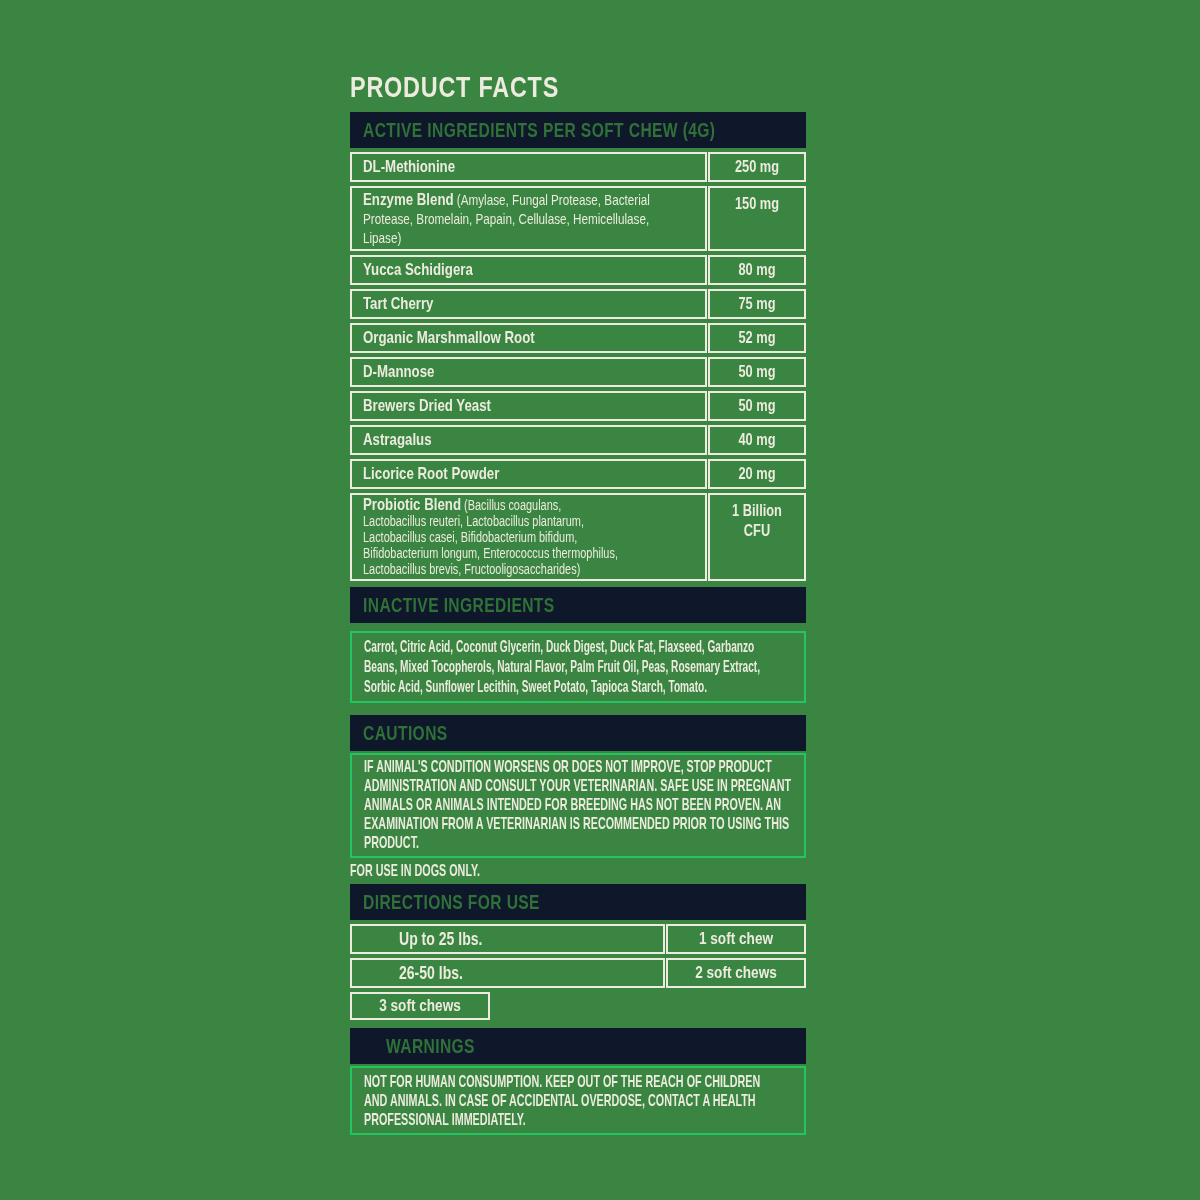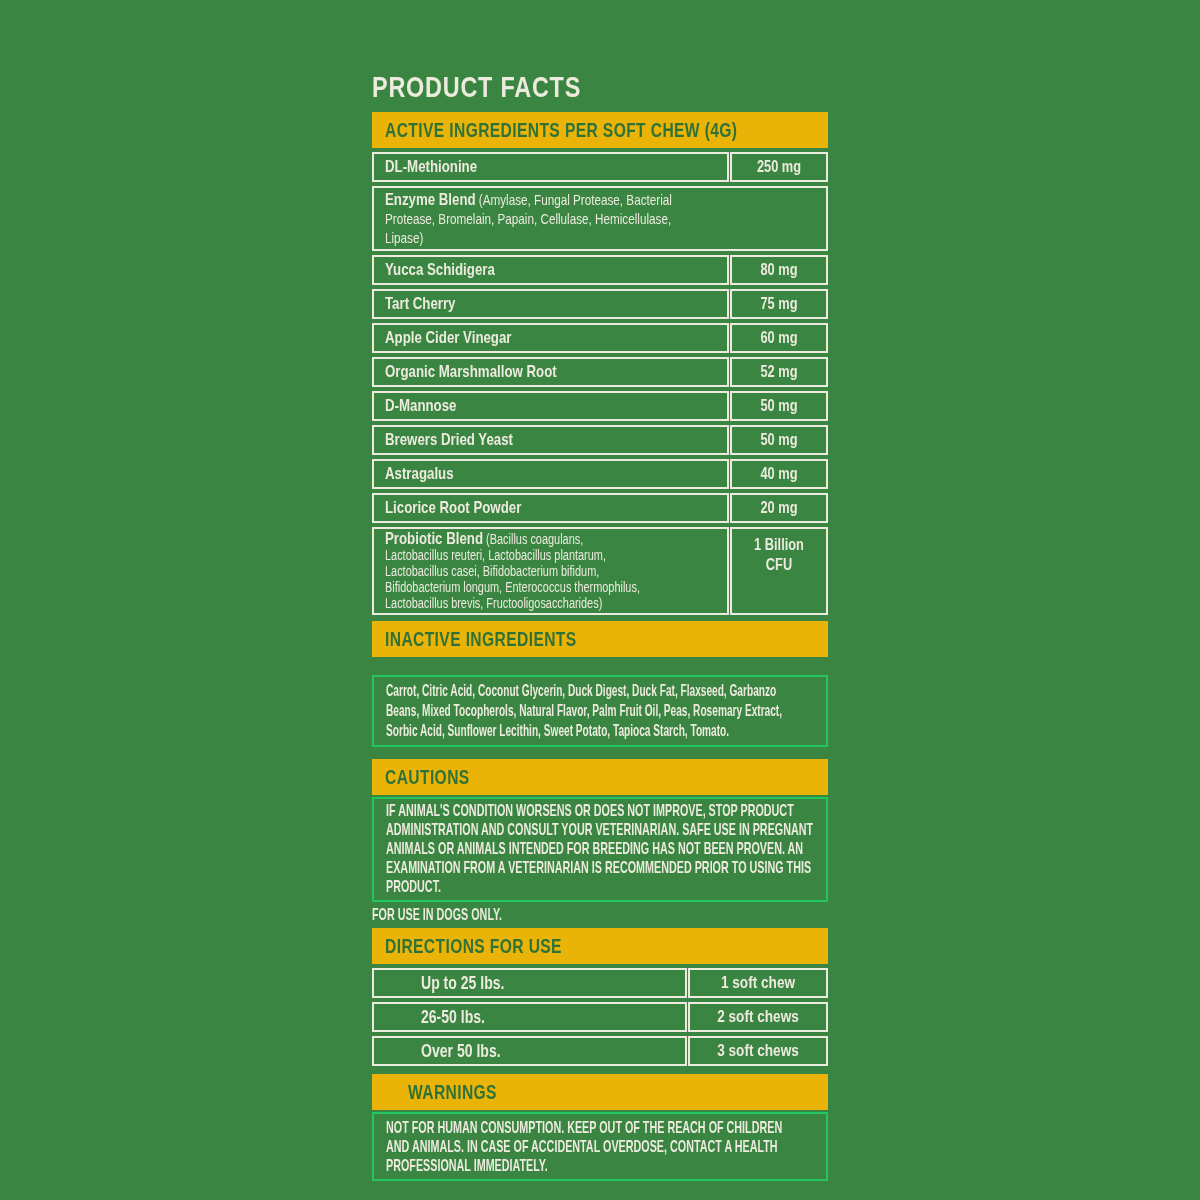--- a/index.html
+++ b/index.html
@@ -2,30 +2,30 @@
 <html><head>
 <meta charset="utf-8">
 <style>
   html,body{margin:0;padding:0;}
   body{
     width:1200px;height:1200px;position:relative;overflow:hidden;
     background:#3A8542;
     font-family:"Liberation Sans","DejaVu Sans",sans-serif;
     color:#EDEBDE;
   }
-  .label{position:absolute;left:372px;top:72px;width:456px;}
+  .label{position:absolute;left:350px;top:72px;width:456px;}
 
   
   .cond{display:block;width:128%;transform:scaleX(0.78);transform-origin:left top;white-space:pre-line;}
   .cond-c{display:block;width:100%;transform:scaleX(0.8);transform-origin:center top;white-space:pre-line;text-align:center;}
   .cond2{display:block;width:158%;transform:scaleX(0.633);transform-origin:left top;white-space:pre-line;}
 
   .title{font-size:30px;font-weight:bold;letter-spacing:1px;line-height:30px;margin-bottom:10px;color:#EDEBDE;}
 
-  .sec-header{background:#eab308;color:#2F7238;font-weight:bold;font-size:20px;
+  .sec-header{background:#0f172a;color:#2F7238;font-weight:bold;font-size:20px;
     line-height:20px;padding:8px 13px;letter-spacing:0.5px;margin-bottom:4px;}
 
   .row{display:flex;gap:1px;margin-bottom:4px;}
   .cell{border:2px solid #EDEBDE;background:#3A8542;}
   .name-cell{flex:1;padding:2px 11px;font-size:17px;font-weight:bold;}
   .row .cond{line-height:22px;}
   .row.multi .cond{line-height:19px;}
   .row.multi2 .cond{line-height:15px;}
   .ing-name{font-weight:bold;margin-right:4px;}
   .ing-desc{font-weight:normal;font-size:15px;}
@@ -71,48 +71,43 @@
         <span class="cond-c">250 mg</span>
       </div>
     </div>
 
     <div class="row multi vtop">
       <div class="cell name-cell">
         <span class="cond"><span class="ing-name">Enzyme Blend</span><span class="ing-desc">(Amylase, Fungal Protease, Bacterial
 Protease, Bromelain, Papain, Cellulase, Hemicellulase,
 Lipase)</span></span>
       </div>
+      <div class="cell val-cell">
+        <span class="cond-c">150 mg</span>
+      </div>
     </div>
 
     <div class="row">
       <div class="cell name-cell">
         <span class="cond"><span class="ing-name">Yucca Schidigera</span></span>
       </div>
       <div class="cell val-cell">
         <span class="cond-c">80 mg</span>
       </div>
     </div>
 
     <div class="row">
       <div class="cell name-cell">
         <span class="cond"><span class="ing-name">Tart Cherry</span></span>
       </div>
       <div class="cell val-cell">
         <span class="cond-c">75 mg</span>
       </div>
     </div>
 
-    <div class="row">
-      <div class="cell name-cell">
-        <span class="cond"><span class="ing-name">Apple Cider Vinegar</span></span>
-      </div>
-      <div class="cell val-cell">
-        <span class="cond-c">60 mg</span>
-      </div>
-    </div>
 
     <div class="row">
       <div class="cell name-cell">
         <span class="cond"><span class="ing-name">Organic Marshmallow Root</span></span>
       </div>
       <div class="cell val-cell">
         <span class="cond-c">52 mg</span>
       </div>
     </div>
 
@@ -161,21 +156,21 @@
 Lactobacillus brevis, Fructooligosaccharides)</span></span>
       </div>
       <div class="cell val-cell">
         <span class="cond-c">1 Billion
 CFU</span>
       </div>
     </div>
   </div>
 
   <div class="section-tight">
-    <div class="sec-header" style="margin-bottom:18px;">
+    <div class="sec-header" style="margin-bottom:8px;">
       <span class="cond">INACTIVE INGREDIENTS</span>
     </div>
     <div class="body-box inactive-box">
       <span class="cond2">Carrot, Citric Acid, Coconut Glycerin, Duck Digest,  Duck Fat, Flaxseed, Garbanzo
 Beans, Mixed Tocopherols, Natural Flavor, Palm Fruit Oil, Peas, Rosemary Extract,
 Sorbic Acid, Sunflower Lecithin, Sweet Potato, Tapioca Starch, Tomato.</span>
     </div>
   </div>
 
   <div class="section">
@@ -212,23 +207,20 @@
     <div class="row dir-row">
       <div class="cell name-cell">
         <span class="cond"><span class="ing-name">26-50 lbs.</span></span>
       </div>
       <div class="cell val-cell">
         <span class="cond-c">2 soft chews</span>
       </div>
     </div>
 
     <div class="row dir-row">
-      <div class="cell name-cell">
-        <span class="cond"><span class="ing-name">Over 50 lbs.</span></span>
-      </div>
       <div class="cell val-cell">
         <span class="cond-c">3 soft chews</span>
       </div>
     </div>
   </div>
 
   <div class="section-tight" style="margin-top:8px;">
     <div class="sec-header" style="margin-bottom:2px;padding-left:36px;">
       <span class="cond">WARNINGS</span>
     </div>

